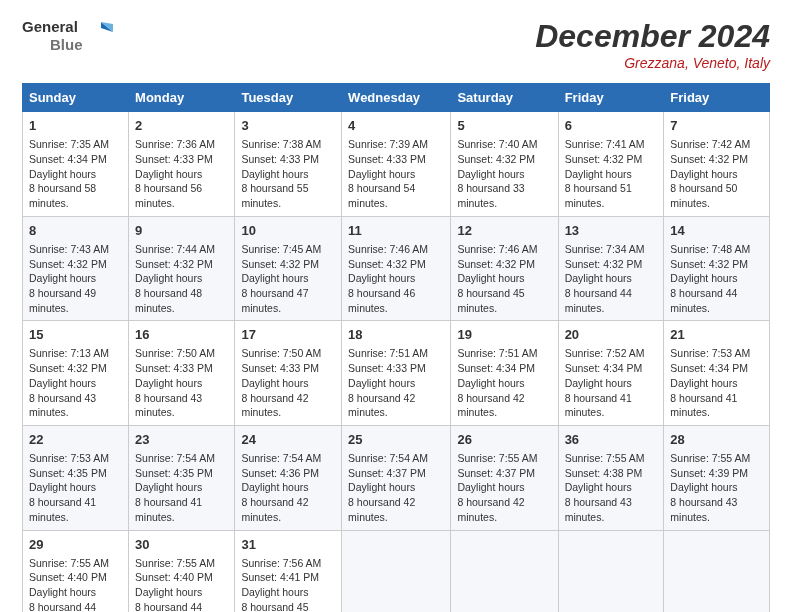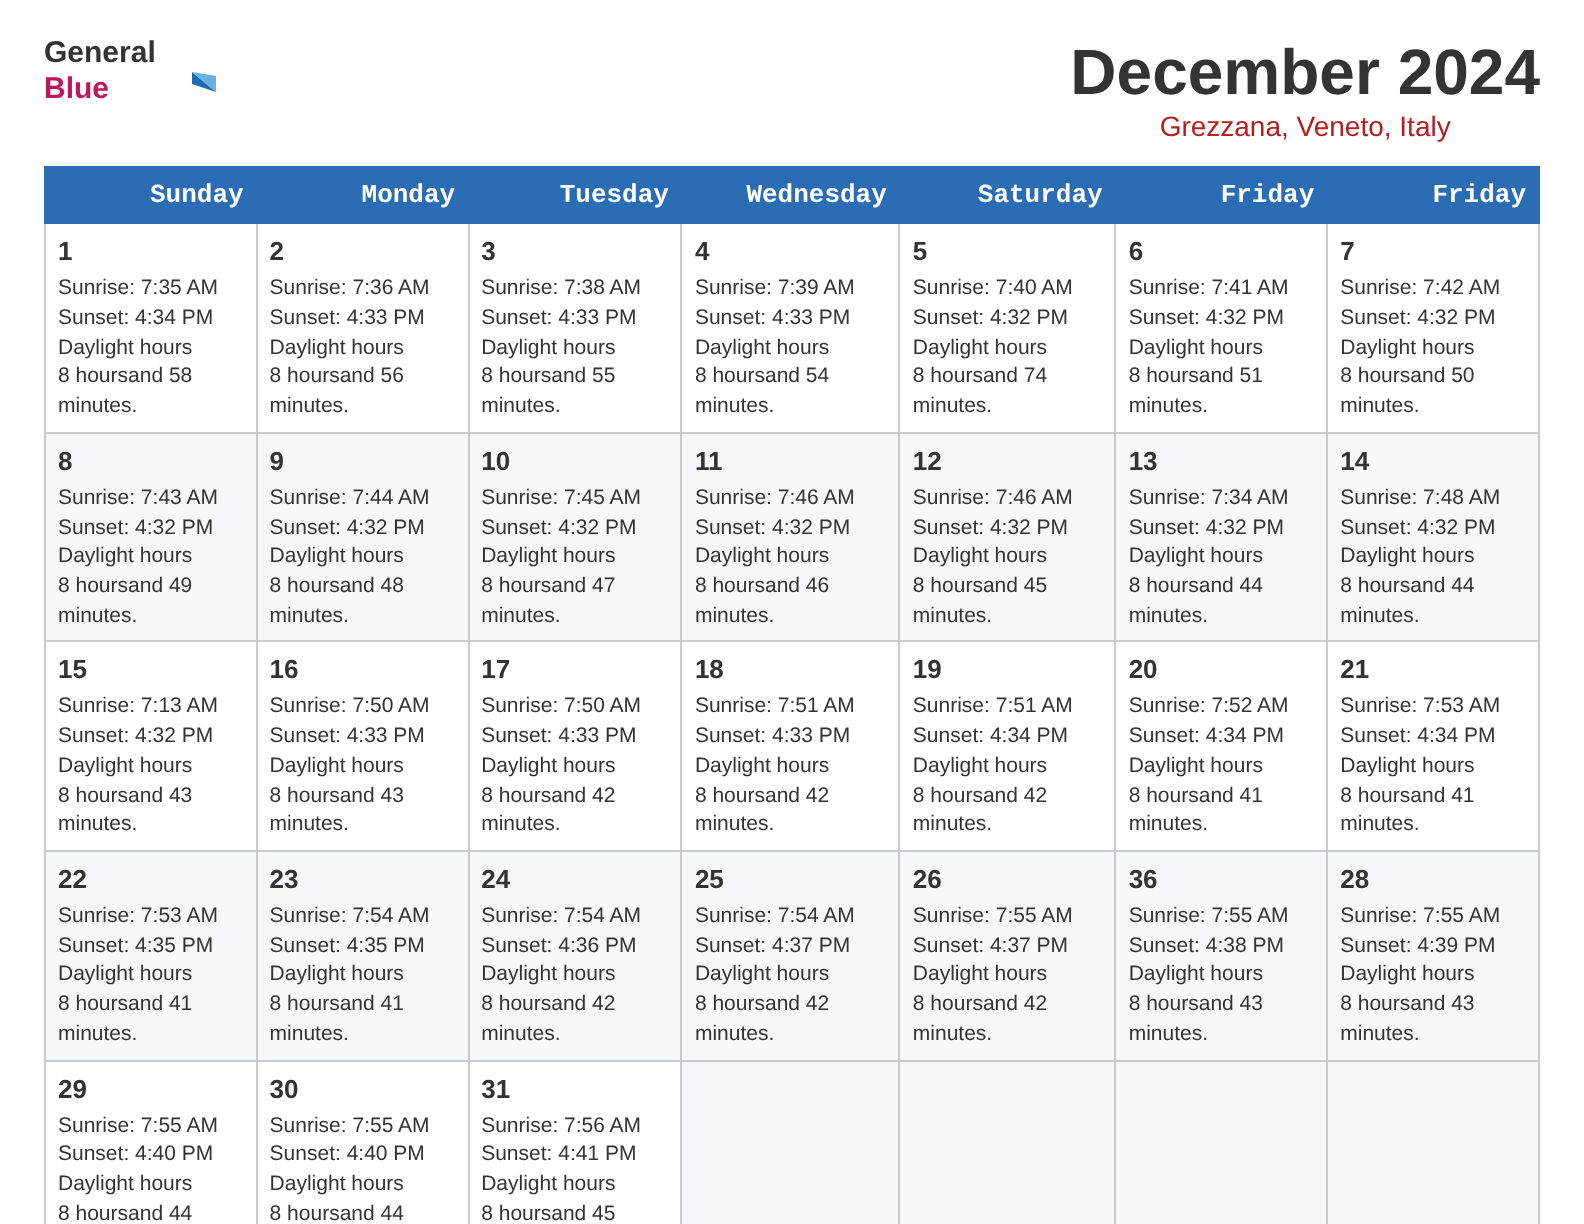--- a/index.html
+++ b/index.html
@@ -14,25 +14,26 @@
       padding: 18px 22px 10px 22px;
     }
     .header-row {
       display: flex;
       justify-content: space-between;
       align-items: flex-start;
       margin-bottom: 12px;
     }
     .logo {
       display: flex;
-      align-items: flex-end;
+      align-items: flex-start;
       gap: 4px;
     }
     .title-block {
-      text-align: center;
+      text-align: right;
+      font-style: italic;
     }
     .month-title {
       font-size: 32px;
       font-weight: bold;
       color: #333;
     }
     .location {
       font-size: 14px;
       color: #b91c1c;
     }
@@ -40,23 +41,22 @@
       width: 100%;
       border-collapse: collapse;
       font-size: 10.5px;
     }
     thead tr th {
       background-color: #2a6db5;
       color: #fff;
       padding: 6px 6px;
       font-size: 13px;
       font-weight: bold;
-      text-align: right;
+      text-align: left;
       border: 1px solid #2a6db5;
-      font-family: Liberation Mono, monospace;
     }
     tbody tr td {
       vertical-align: top;
       padding: 5px 6px;
       border: 1px solid #ccc;
       width: 113px;
       min-height: 80px;
       background: #fff;
       color: #333;
       line-height: 1.4;
@@ -76,21 +76,21 @@
     tbody tr td.empty-cell {
       background: #f5f7fa;
     }
   </style>
 </head>
 <body>
 
 <div class="container">
   <div class="header-row">
     <div class="logo">
-        <div style="font-size:15px;font-weight:bold;line-height:1.2;color:#333;">General<br><span style="color:#be185d;">Blue</span></div>
+        <div style="font-size:15px;font-weight:bold;line-height:1.2;color:#333;">General<br><span style="color:#737373;margin-left:28px;">Blue</span></div>
 <svg width="28" height="22" viewBox="0 0 28 22">
   <polygon points="14,4 26,14 14,10" fill="#1a6bb5"></polygon>
   <polygon points="14,4 26,6 26,14" fill="#6ab0e0"></polygon>
 </svg>
       </div>
     <div class="title-block">
       <div class="month-title">December 2024</div>
       <div class="location">Grezzana, Veneto, Italy</div>
     </div>
   </div>
@@ -106,21 +106,21 @@
           <th>Friday</th>
           <th>Friday</th>
         </tr>
     </thead>
     <tbody id="calendar-body">
         <tr>
           <td><span class="day-num">1</span><span>Sunrise: 7:35 AM</span><br><span>Sunset: 4:34 PM</span><br><span>Daylight hours</span><br><span>8 hoursand 58 minutes.</span></td>
           <td><span class="day-num">2</span><span>Sunrise: 7:36 AM</span><br><span>Sunset: 4:33 PM</span><br><span>Daylight hours</span><br><span>8 hoursand 56 minutes.</span></td>
           <td><span class="day-num">3</span><span>Sunrise: 7:38 AM</span><br><span>Sunset: 4:33 PM</span><br><span>Daylight hours</span><br><span>8 hoursand 55 minutes.</span></td>
           <td><span class="day-num">4</span><span>Sunrise: 7:39 AM</span><br><span>Sunset: 4:33 PM</span><br><span>Daylight hours</span><br><span>8 hoursand 54 minutes.</span></td>
-          <td><span class="day-num">5</span><span>Sunrise: 7:40 AM</span><br><span>Sunset: 4:32 PM</span><br><span>Daylight hours</span><br><span>8 hoursand 74 minutes.</span></td>
+          <td><span class="day-num">5</span><span>Sunrise: 7:40 AM</span><br><span>Sunset: 4:32 PM</span><br><span>Daylight hours</span><br><span>8 hoursand 33 minutes.</span></td>
           <td><span class="day-num">6</span><span>Sunrise: 7:41 AM</span><br><span>Sunset: 4:32 PM</span><br><span>Daylight hours</span><br><span>8 hoursand 51 minutes.</span></td>
           <td><span class="day-num">7</span><span>Sunrise: 7:42 AM</span><br><span>Sunset: 4:32 PM</span><br><span>Daylight hours</span><br><span>8 hoursand 50 minutes.</span></td>
         </tr>
         <tr>
           <td><span class="day-num">8</span><span>Sunrise: 7:43 AM</span><br><span>Sunset: 4:32 PM</span><br><span>Daylight hours</span><br><span>8 hoursand 49 minutes.</span></td>
           <td><span class="day-num">9</span><span>Sunrise: 7:44 AM</span><br><span>Sunset: 4:32 PM</span><br><span>Daylight hours</span><br><span>8 hoursand 48 minutes.</span></td>
           <td><span class="day-num">10</span><span>Sunrise: 7:45 AM</span><br><span>Sunset: 4:32 PM</span><br><span>Daylight hours</span><br><span>8 hoursand 47 minutes.</span></td>
           <td><span class="day-num">11</span><span>Sunrise: 7:46 AM</span><br><span>Sunset: 4:32 PM</span><br><span>Daylight hours</span><br><span>8 hoursand 46 minutes.</span></td>
           <td><span class="day-num">12</span><span>Sunrise: 7:46 AM</span><br><span>Sunset: 4:32 PM</span><br><span>Daylight hours</span><br><span>8 hoursand 45 minutes.</span></td>
           <td><span class="day-num">13</span><span>Sunrise: 7:34 AM</span><br><span>Sunset: 4:32 PM</span><br><span>Daylight hours</span><br><span>8 hoursand 44 minutes.</span></td>

